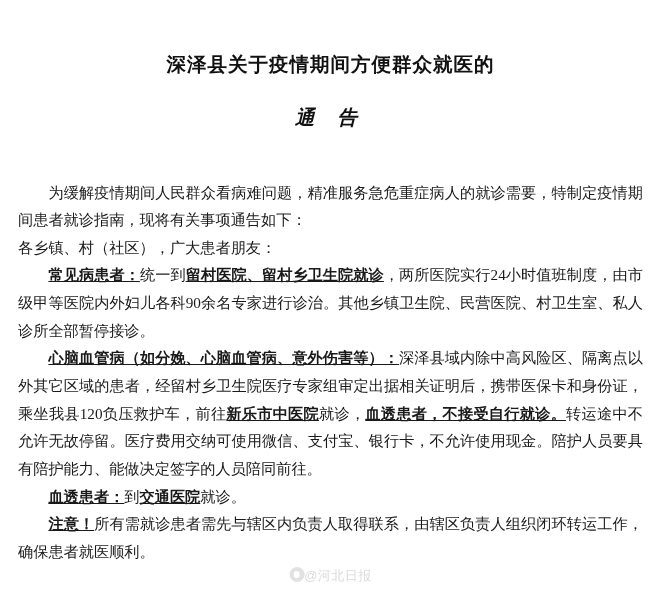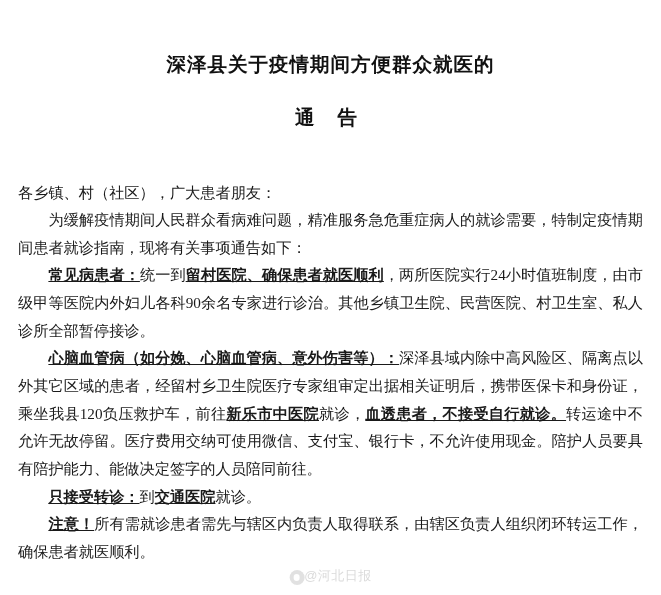--- a/index.html
+++ b/index.html
@@ -33,20 +33,21 @@
     line-height: 1.5;
     color: #111;
   }
   .title-line2 {
     font-size: 19.5px;
     font-weight: bold;
     letter-spacing: 9px;
     line-height: 1.5;
     margin-top: 24px;
     color: #111;
+    font-style: italic;
   }
   .body-block {
     margin-top: 46px;
     font-size: 15.2px;
     line-height: 1.82;
     text-align: justify;
     text-justify: inter-ideograph;
     color: #1a1a1a;
   }
   .para {
@@ -58,21 +59,21 @@
   .b {
     font-weight: bold;
     text-decoration: underline;
   }
   .watermark {
     position: absolute;
     left: 50%;
     transform: translateX(-50%);
     bottom: 10px;
     display: flex;
-    align-items: flex-end;
+    align-items: flex-start;
     opacity: 0.55;
   }
   .wm-eye {
     width: 15px;
     height: 15px;
     border-radius: 50%;
     background: #c9c9c9;
     position: relative;
     flex: 0 0 auto;
   }
@@ -98,34 +99,34 @@
 
 <div class="page">
 
   <div class="title-block">
     <div class="title-line1">深泽县关于疫情期间方便群众就医的</div>
     <div class="title-line2">通  告</div>
   </div>
 
   <div class="body-block">
 
+    <p class="para indent">为缓解疫情期间人民群众看病难问题，精准服务急危重症病人的就诊需要，特制定疫情期间患者就诊指南，现将有关事项通告如下：</p>
+
     <p class="para">各乡镇、村（社区），广大患者朋友：</p>
 
-    <p class="para indent">为缓解疫情期间人民群众看病难问题，精准服务急危重症病人的就诊需要，特制定疫情期间患者就诊指南，现将有关事项通告如下：</p>
-
     <p class="para indent">
-      <span class="b">常见病患者：</span><span>统一到</span><span class="b">留村医院、确保患者就医顺利</span><span>，两所医院实行24小时值班制度，由市级甲等医院内外妇儿各科90余名专家进行诊治。其他乡镇卫生院、民营医院、村卫生室、私人诊所全部暂停接诊。</span>
+      <span class="b">常见病患者：</span><span>统一到</span><span class="b">留村医院、留村乡卫生院就诊</span><span>，两所医院实行24小时值班制度，由市级甲等医院内外妇儿各科90余名专家进行诊治。其他乡镇卫生院、民营医院、村卫生室、私人诊所全部暂停接诊。</span>
     </p>
 
     <p class="para indent">
       <span class="b">心脑血管病（如分娩、心脑血管病、意外伤害等）：</span><span>深泽县域内除中高风险区、隔离点以外其它区域的患者，经留村乡卫生院医疗专家组审定出据相关证明后，携带医保卡和身份证，乘坐我县120负压救护车，前往</span><span class="b">新乐市中医院</span><span>就诊，</span><span class="b">血透患者，不接受自行就诊。</span><span>转运途中不允许无故停留。医疗费用交纳可使用微信、支付宝、银行卡，不允许使用现金。陪护人员要具有陪护能力、能做决定签字的人员陪同前往。</span>
     </p>
 
     <p class="para indent">
-      <span class="b">只接受转诊：</span><span>到</span><span class="b">交通医院</span><span>就诊。</span>
+      <span class="b">血透患者：</span><span>到</span><span class="b">交通医院</span><span>就诊。</span>
     </p>
 
 
     <p class="para indent">
       <span class="b">注意！</span><span>所有需就诊患者需先与辖区内负责人取得联系，由辖区负责人组织闭环转运工作，确保患者就医顺利。</span>
     </p>
 
   </div>
 
   <div class="watermark">

